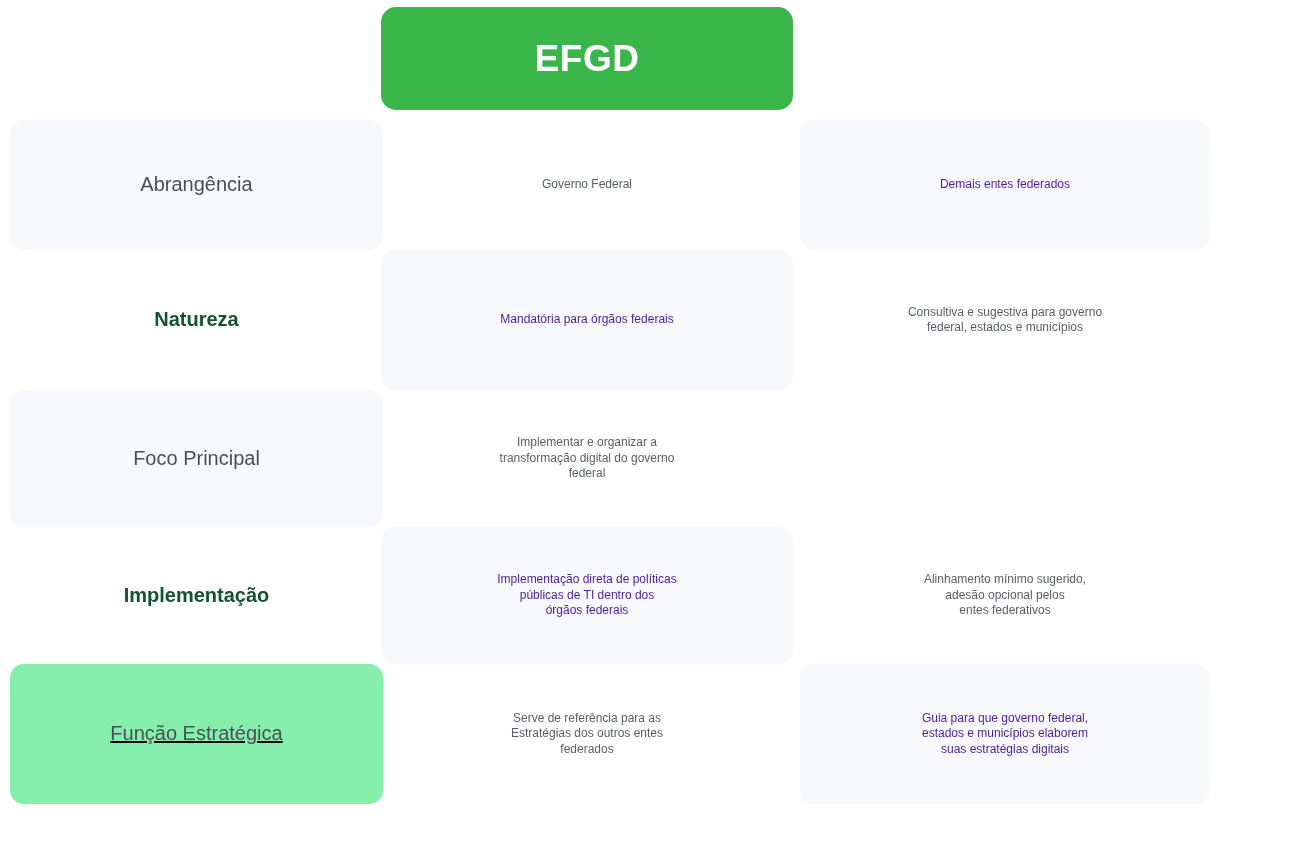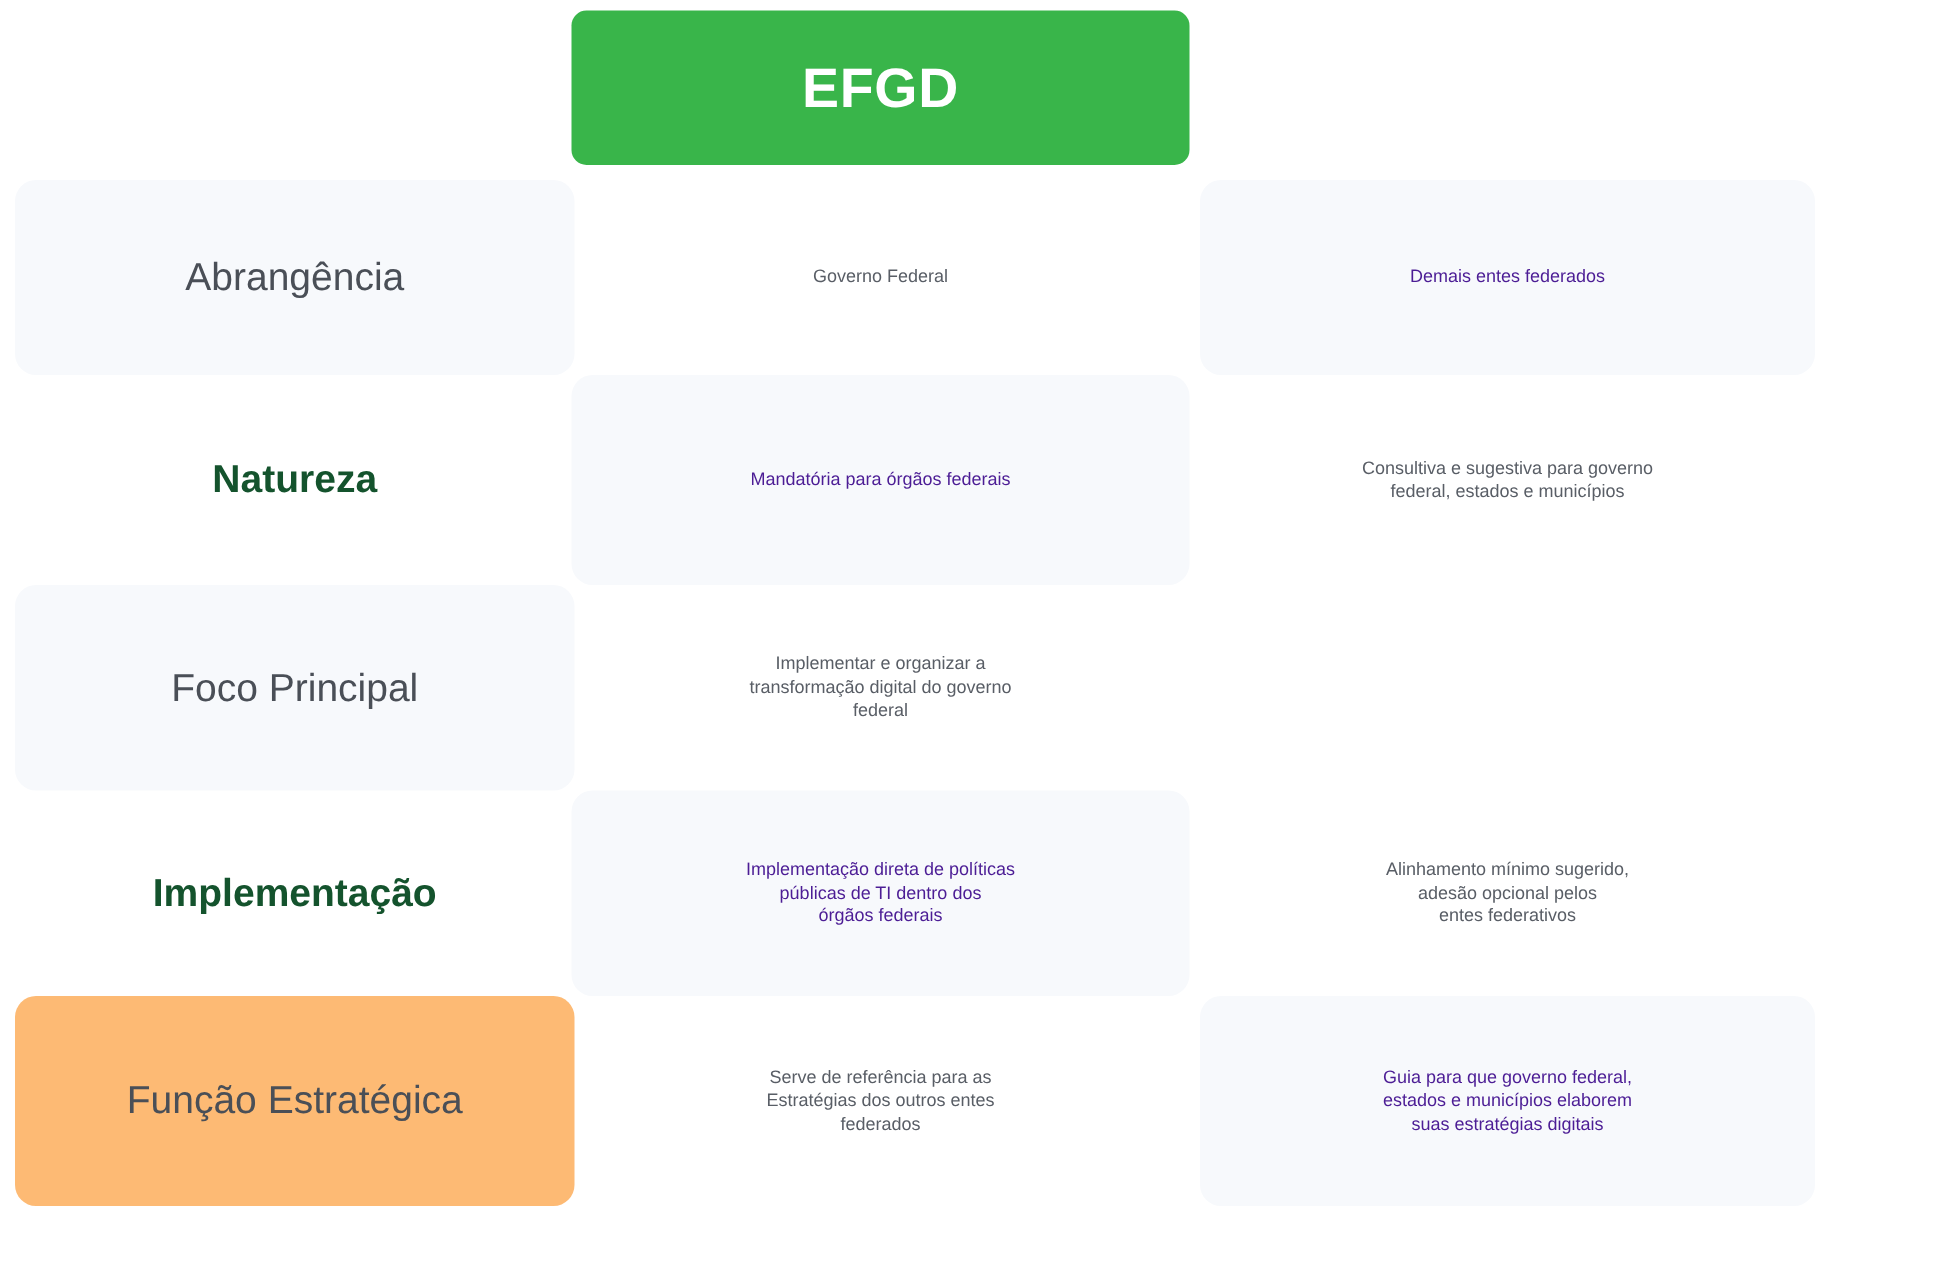--- a/index.html
+++ b/index.html
@@ -104,36 +104,36 @@
     line-height: 1.28;
     color: #595e66;
     white-space: pre-line;
   }
 
   .cell.carded .cell-text {
     color: #4c1d95;
   }
 
   .cell.label-col .cell-text {
-    font-size: 26px;
+    font-size: 20px;
     color: #4a4f57;
   }
 
   .cell.label-col.plain .cell-text {
     font-weight: bold;
     color: #14532d;
   }
 </style>
 </head>
 <body style="background: rgb(255, 255, 255);">
 
 <div class="comparison-wrap">
 
   <div class="header-row">
-    <div class="col-header efgd" style="background: rgb(57, 181, 74); color: rgb(255, 255, 255);">
+    <div class="col-header efgd" style="background: rgb(57, 181, 74); color: rgb(255, 255, 255); border-radius: 15px;">
       <span>EFGD</span>
     </div>
   </div>
 
   <div class="rows" id="rows-root">
       <div class="row" style="height: 130px; position: absolute; top: 0px; left: 0px;">
         <div class="cell label-col carded" style="top: 0px; height: 130px; background: rgb(247, 249, 252);">
           <span class="cell-text">Abrangência</span>
         </div>
         <div class="cell efgd-col plain" style="top: 0px; height: 130px;">
@@ -174,21 +174,21 @@
 públicas de TI dentro dos
 órgãos federais</span>
         </div>
         <div class="cell engd-col plain" style="top: 0px; height: 137px;">
           <span class="cell-text">Alinhamento mínimo sugerido,
 adesão opcional pelos
 entes federativos</span>
         </div>
       </div>
       <div class="row" style="height: 140px; position: absolute; top: 544px; left: 0px;">
-        <div class="cell label-col carded" style="top: 0px; height: 140px; background: #fdba74;">
+        <div class="cell label-col carded" style="top: 0px; height: 140px; background: #86efac; text-decoration: underline;">
           <span class="cell-text">Função Estratégica</span>
         </div>
         <div class="cell efgd-col plain" style="top: 0px; height: 140px;">
           <span class="cell-text">Serve de referência para as
 Estratégias dos outros entes
 federados</span>
         </div>
         <div class="cell engd-col carded" style="top: 0px; height: 140px; background: rgb(247, 249, 252);">
           <span class="cell-text">Guia para que governo federal,
 estados e municípios elaborem

